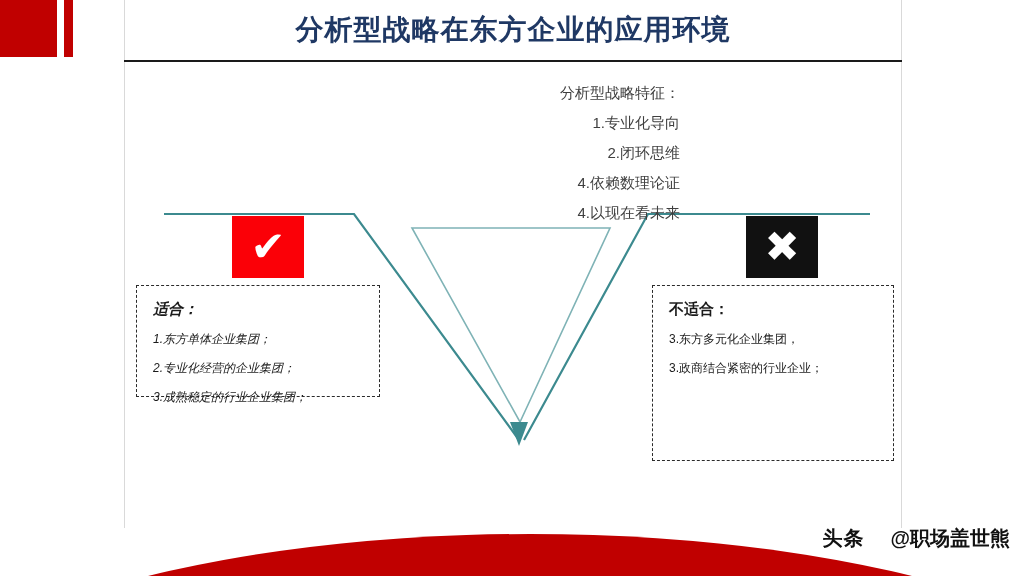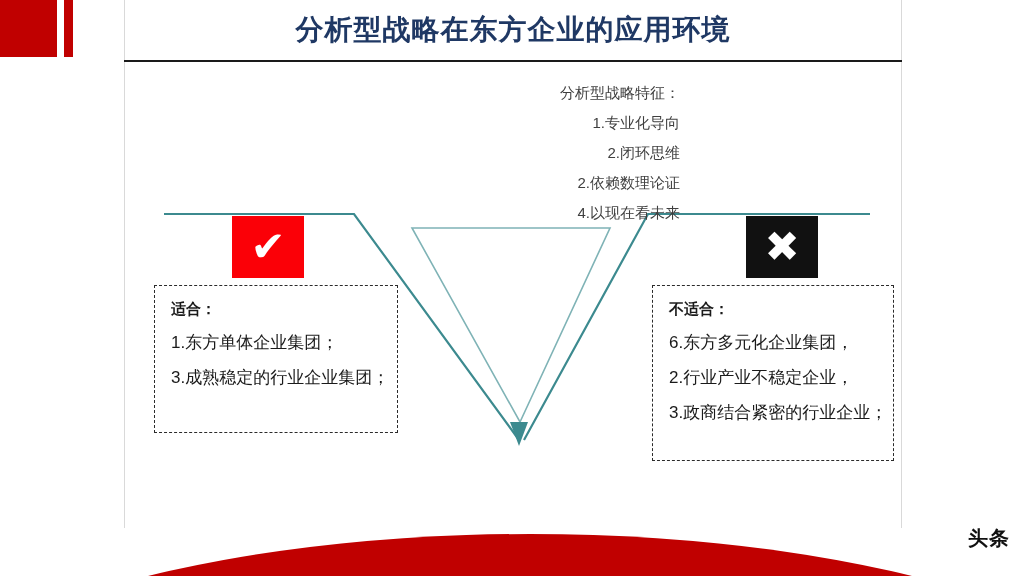--- a/index.html
+++ b/index.html
@@ -122,31 +122,31 @@
     background: #111111;
   }
 
   
   .dbox {
     position: absolute;
     border: 1.5px dashed #2b2b2b;
     background: #ffffff;
     padding: 14px 16px 12px 16px;
   }
-  .dbox-left  { left: 154px; top: 285px; width: 244px; height: 148px; }
+  .dbox-left  { left: 136px; top: 285px; width: 244px; height: 112px; font-style: italic; }
   .dbox-right { left: 652px; top: 285px; width: 242px; height: 176px; }
   .dbox h4 {
     margin: 0 0 12px 0;
     font-size: 15px;
     font-weight: bold;
     color: #1a1a1a;
   }
   .dbox p {
     margin: 0 0 12px 0;
-    font-size: 17px;
+    font-size: 12px;
     color: #1a1a1a;
     white-space: nowrap;
   }
   .dbox p:last-child { margin-bottom: 0; }
 
   
   .watermark {
     position: absolute;
     right: 14px; bottom: 24px;
     display: flex;
@@ -187,42 +187,43 @@
 
     <path d="M 288 166 L 486 166 L 396 360 Z" fill="none" stroke="#7fb3b6" stroke-width="1.6"></path>
 
     <path d="M 386 360 L 404 360 L 395 384 Z" fill="#3c8a8f"></path>
   </svg>
 
   <div class="features">
     <div>分析型战略特征：</div>
     <div>1.专业化导向</div>
     <div>2.闭环思维</div>
-    <div>2.依赖数理论证</div>
+    <div>4.依赖数理论证</div>
     <div>4.以现在看未来</div>
   </div>
 
   <div class="badge badge-check">✔</div>
   <div class="badge badge-cross">✖</div>
 
   <div class="dbox dbox-left">
     <h4>适合：</h4>
     <p>1.东方单体企业集团；</p>
+    <p>2.专业化经营的企业集团；</p>
     <p>3.成熟稳定的行业企业集团；</p>
   </div>
 
   <div class="dbox dbox-right">
     <h4>不适合：</h4>
-    <p>6.东方多元化企业集团，</p>
-    <p>2.行业产业不稳定企业，</p>
+    <p>3.东方多元化企业集团，</p>
     <p>3.政商结合紧密的行业企业；</p>
   </div>
 
   <div class="bottom-swoosh">
     <div class="arc2"></div>
     <div class="arc1"></div>
   </div>
 
   <div class="watermark">
     <span class="wm-logo">头条</span>
+    <span class="wm-text">@职场盖世熊</span>
   </div>
 
 </div>
 
 </body></html>

